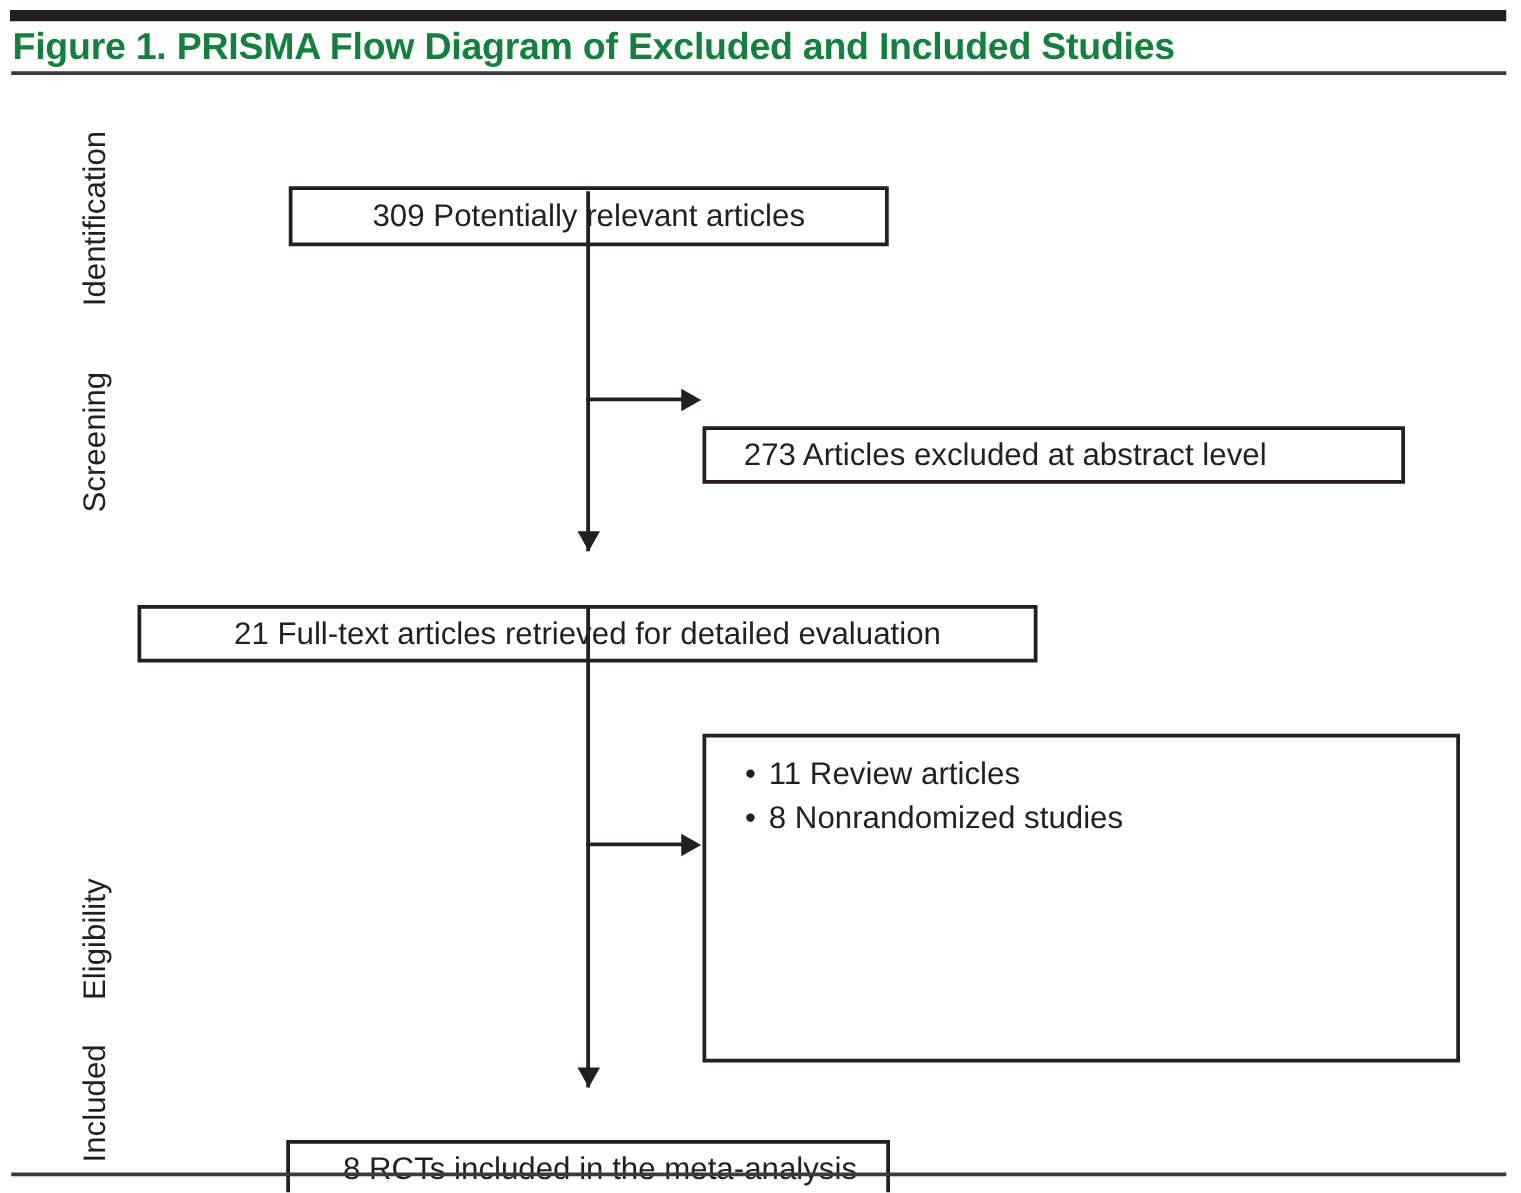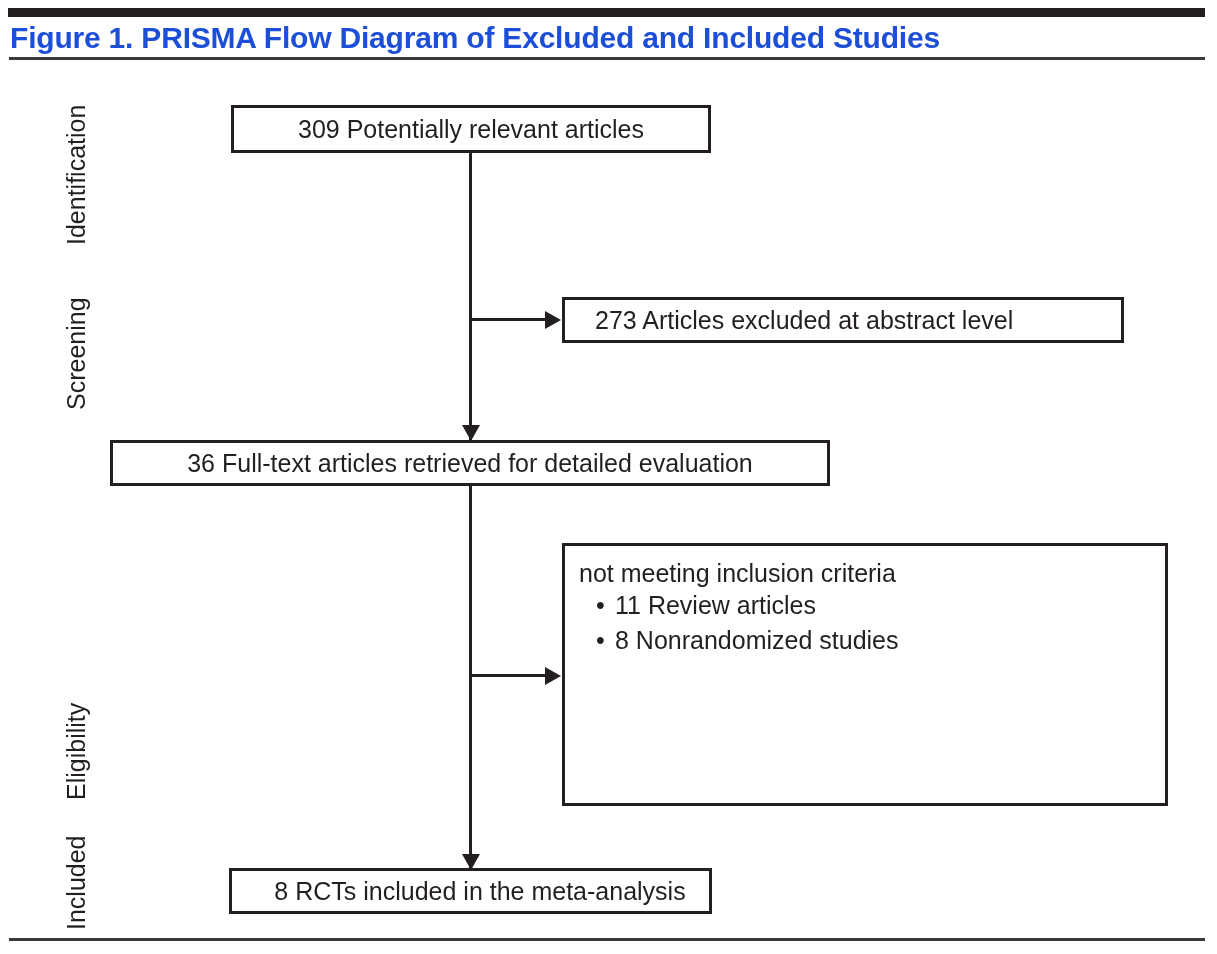--- a/index.html
+++ b/index.html
@@ -32,21 +32,21 @@
     position: absolute;
     left: 10px;
     top: 20px;
     width: 1190px;
     height: 36px;
     font-size: 30px;
     font-weight: bold;
     letter-spacing: -0.2px;
     line-height: 36px;
     white-space: nowrap;
-    color: #1d4ed8;
+    color: #15803d;
   }
   .rule-under-title {
     position: absolute;
     left: 9px;
     top: 57px;
     width: 1196px;
     height: 3px;
     background: #3a3a3c;
   }
   .rule-bottom {
@@ -72,20 +72,21 @@
 
   
   .box {
     position: absolute;
     box-sizing: border-box;
     border: 3px solid #231f20;
     background: #ffffff;
     font-size: 25px;
     line-height: 30px;
     color: #231f20;
+    margin-top: 44px;
   }
   .box.center {
     display: flex;
     align-items: center;
     justify-content: center;
     text-align: center;
   }
   .box.left {
     display: flex;
     align-items: center;
@@ -164,30 +165,29 @@
   <div class="box center" style="left:231px; top:105px; width:480px; height:48px;">309 Potentially relevant articles</div>
 
   <div class="vline" style="left:469px; top:153px; height:288px;"></div>
   <div class="arrow-down" style="left:462px; top:425px;"></div>
 
   <div class="hline" style="left:469px; top:318px; width:80px;"></div>
   <div class="arrow-right" style="left:545px; top:311px;"></div>
 
   <div class="box left" style="left:562px; top:297px; width:562px; height:46px;">273 Articles excluded at abstract level</div>
 
-  <div class="box center" style="left:110px; top:440px; width:720px; height:46px;">36 Full-text articles retrieved for detailed evaluation</div>
+  <div class="box center" style="left:110px; top:440px; width:720px; height:46px;">21 Full-text articles retrieved for detailed evaluation</div>
 
   <div class="vline" style="left:469px; top:486px; height:384px;"></div>
   <div class="arrow-down" style="left:462px; top:854px;"></div>
 
   <div class="hline" style="left:469px; top:674px; width:80px;"></div>
   <div class="arrow-right" style="left:545px; top:667px;"></div>
 
   <div class="box block" style="left:562px; top:543px; width:606px; height:263px;">
-    <span class="line">not meeting inclusion criteria</span>
     <ul class="bullets">
       <li>11 Review articles</li>
       <li>8 Nonrandomized studies</li>
     </ul>
   </div>
 
   <div class="box center" style="left:229px; top:868px; width:483px; height:46px;padding-left:19px;">8 RCTs included in the meta-analysis</div>
 
   <div class="rule-bottom"></div>
 

